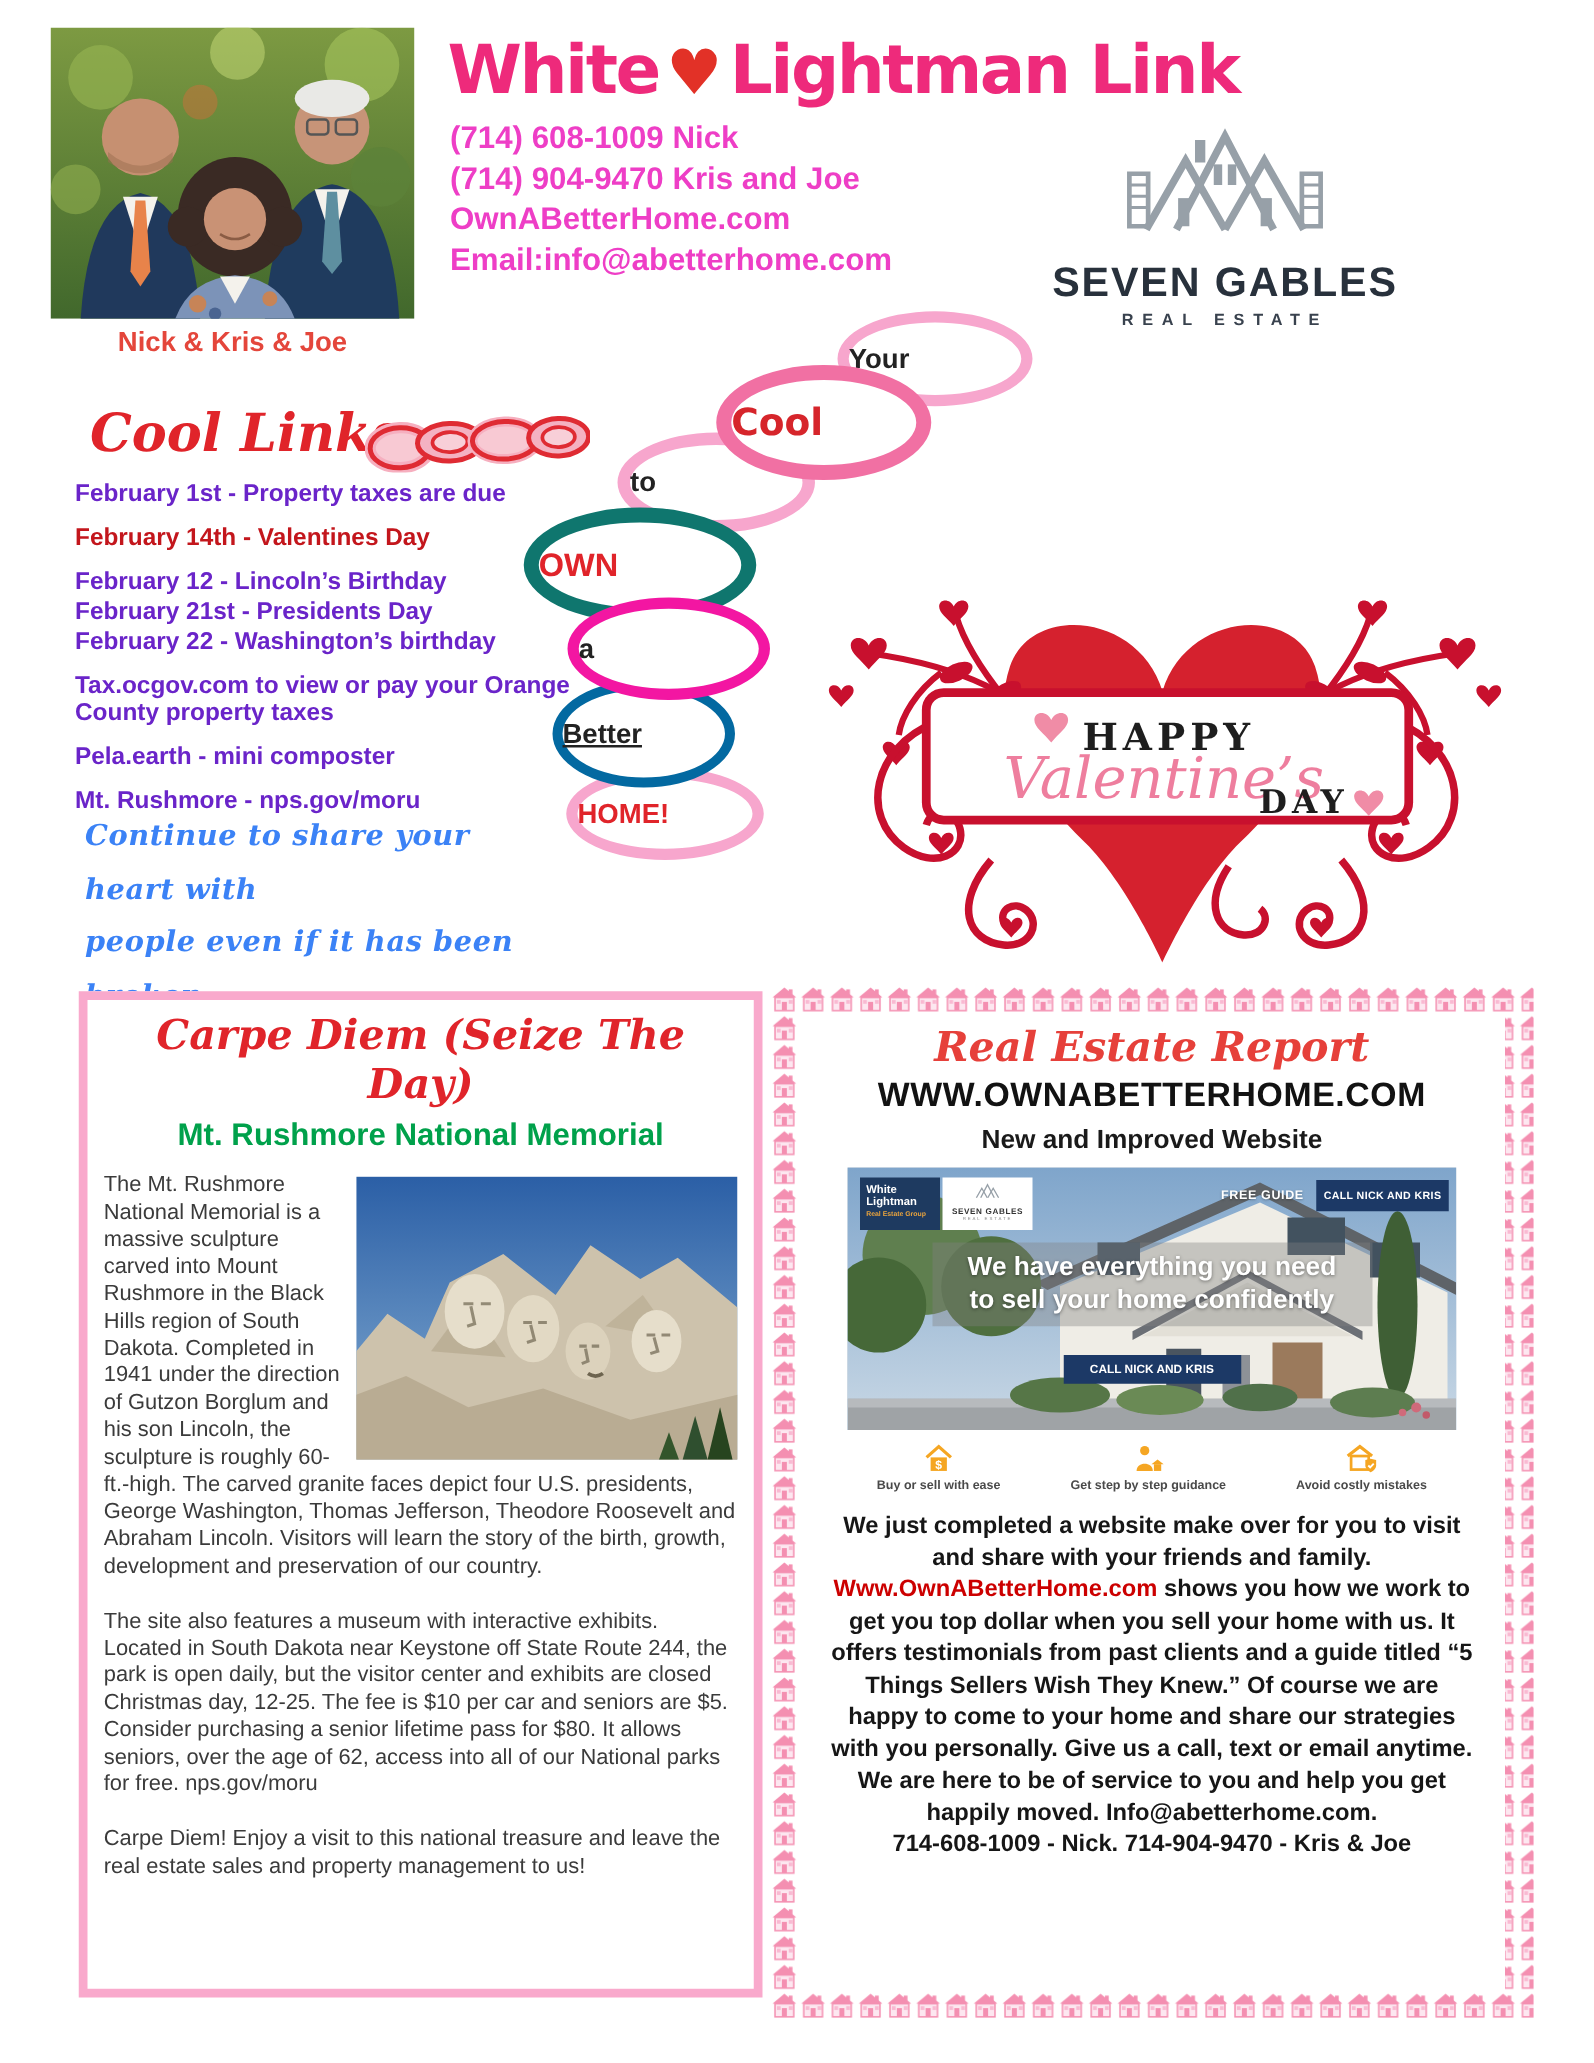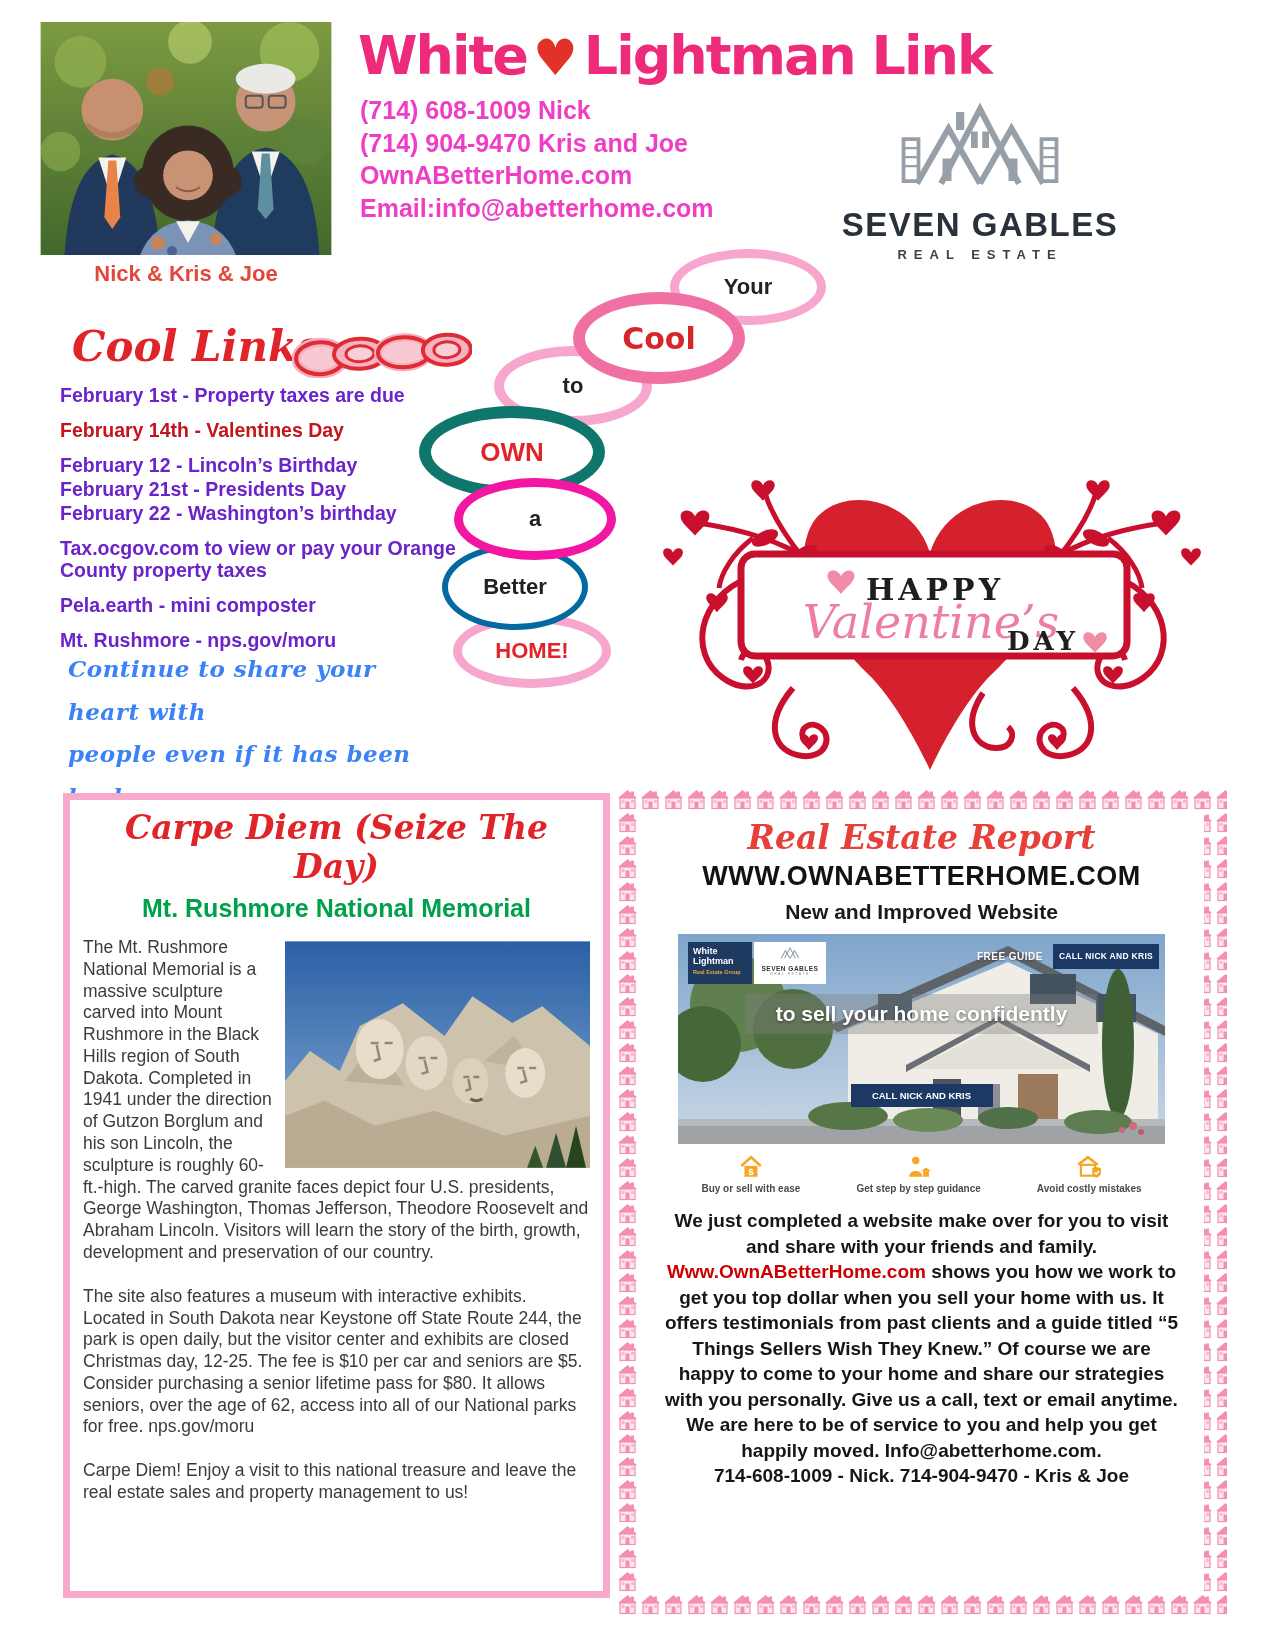--- a/index.html
+++ b/index.html
@@ -31,30 +31,30 @@
   .purple{color:#6A24C9;}
   .darkred{color:#C3161C;}
 
   
   .quote{position:absolute;left:68px;top:648px;width:378px;color:#3b82f6;
          font-size:23px;line-height:1.85;letter-spacing:0.5px;}
   .quote .attr{text-align:center;}
 
   
   .oval{position:absolute;box-sizing:border-box;border-radius:50%;background:#fff;
-        display:flex;align-items:center;justify-content:center;
+        display:flex;align-items:center;
         font-size:22px;font-weight:bold;color:#222;}
   .ov-your  {left:670px;top:249px;width:156px;height:76px;border:9px solid #F7A6CD;z-index:2;}
   .ov-link  {left:573px;top:292px;width:172px;height:92px;border:12px solid #F170A3;z-index:3;
              color:#D6252B;font-family:"DejaVu Sans", sans-serif;font-size:30px;font-weight:800;}
   .ov-to    {left:494px;top:346px;width:158px;height:80px;border:10px solid #F7A6CD;z-index:2;}
   .ov-own   {left:419px;top:406px;width:186px;height:92px;border:12px solid #0f766e;z-index:3;
              color:#E0242A;font-size:26px;}
   .ov-a     {left:454px;top:478px;width:162px;height:82px;border:9px solid #F316A2;z-index:4;}
-  .ov-better{left:442px;top:544px;width:146px;height:86px;border:6px solid #0369a1;z-index:3;}
+  .ov-better{left:442px;top:544px;width:146px;height:86px;border:8px solid #0369a1;z-index:3;text-decoration:underline;}
   .ov-home  {left:453px;top:614px;width:158px;height:74px;border:9px solid #F7A6CD;z-index:2;
              color:#E0242A;}
 
   .valentine{position:absolute;left:653px;top:438px;}
 
   
   .left-panel{position:absolute;left:63px;top:793px;width:547px;height:805px;
               box-sizing:border-box;border:7px solid #F9A9CC;background:#fff;
               padding:8px 13px 0 13px;}
   .carpe-heading{text-align:center;font-size:33px;color:#E0242A;}
@@ -405,20 +405,21 @@
               <path d="M38 118 L78 48 L118 118"></path>
               <path d="M122 118 L162 48 L202 118"></path>
             </g>
           </svg>
           <div class="sg-mini">SEVEN GABLES</div>
           <div class="sg-mini2">REAL ESTATE</div>
         </div>
         <div class="hero-free">FREE GUIDE</div>
         <div class="hero-cta">CALL NICK AND KRIS</div>
         <div class="hero-headline">
+          <div>We have everything you need</div>
           <div>to sell your home confidently</div>
         </div>
         <div class="hero-cta2">CALL NICK AND KRIS</div>
       </div>
 
       <div class="features">
         <div class="feature">
           <svg width="26" height="26" viewBox="0 0 24 24">
             <path d="M3 11 L12 3 L21 11" stroke="#F5A623" stroke-width="2.4" fill="none"></path>
             <rect x="6" y="11" width="12" height="10" fill="#F5A623"></rect>

